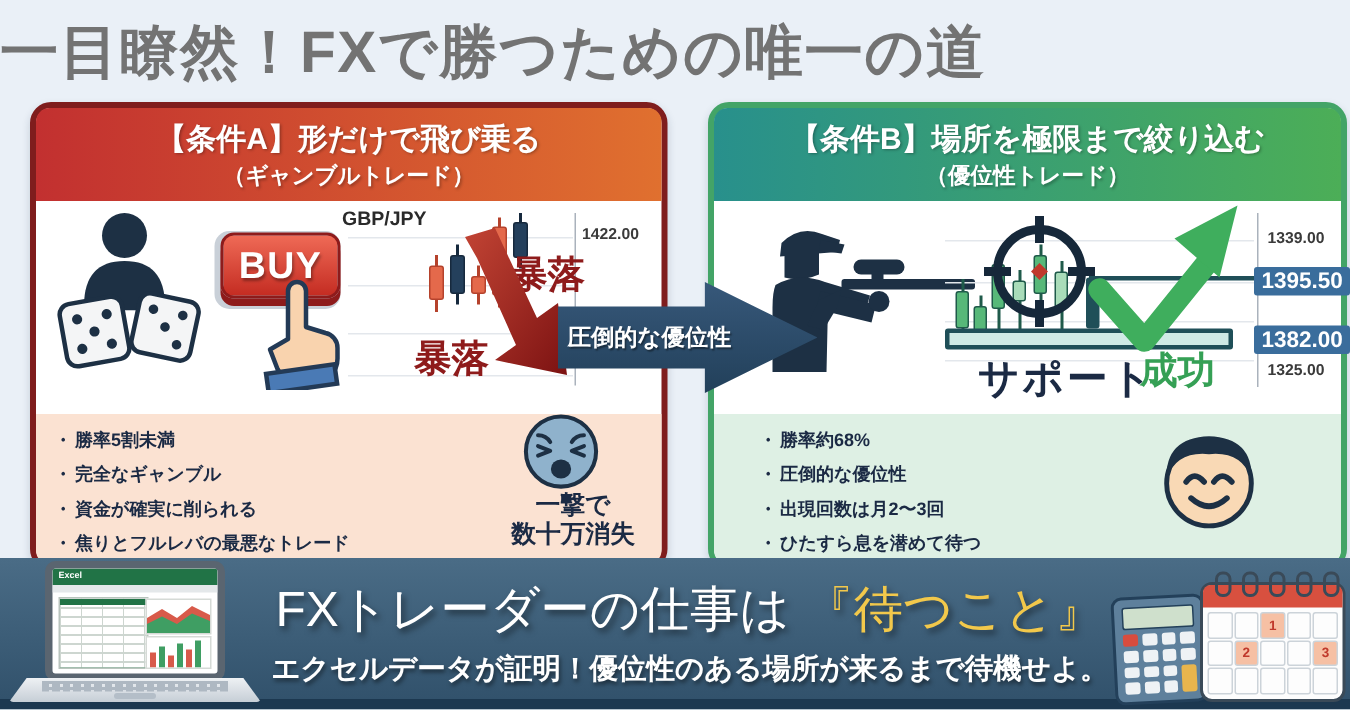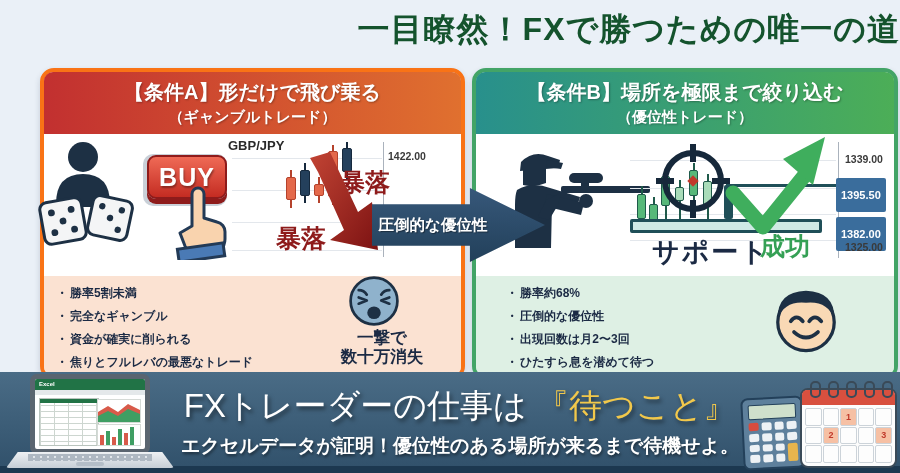--- a/index.html
+++ b/index.html
@@ -1,26 +1,26 @@
 <!DOCTYPE html>
 <html><head>
 <meta charset="utf-8">
 <style>
   html,body{margin:0;padding:0;background:#dfe7f0;}
   body{font-family:"Liberation Sans","DejaVu Sans",sans-serif;}
   .stage{position:relative;width:900px;height:473px;background:#eaf0f7;overflow:hidden;}
 
   
-  .main-title{position:absolute;left:0;top:8px;width:900px;text-align:right;
-    font-size:32px;font-weight:900;color:#14532d;letter-spacing:1px;}
+  .main-title{position:absolute;left:0;top:8px;width:900px;text-align:left;
+    font-size:39px;font-weight:900;color:#737373;letter-spacing:1px;}
 
   
   .panel{position:absolute;top:68px;height:304px;border-radius:14px;background:#fff;
     box-shadow:0 3px 6px rgba(30,50,80,.18);}
-  .panel-a{left:40px;width:417px;border:4px solid #f97316;}
+  .panel-a{left:20px;width:417px;border:4px solid #7f1d1d;}
   .panel-b{left:472px;width:418px;border:4px solid #43a467;}
   .panel-header{position:absolute;left:0;top:0;right:0;height:62px;border-radius:9px 9px 0 0;
     display:flex;flex-direction:column;align-items:center;justify-content:center;color:#fff;
     text-shadow:1px 1px 2px rgba(0,0,0,.3);}
   .panel-a .panel-header{background:linear-gradient(90deg,#c23030,#e0702f);}
   .panel-b .panel-header{background:linear-gradient(90deg,#28908c,#4cae57);}
   .ph1{font-size:20px;font-weight:900;}
   .ph2{font-size:15px;font-weight:800;margin-top:2px;}
   .panel-foot{position:absolute;left:0;right:0;bottom:0;height:100px;border-radius:0 0 9px 9px;}
   .panel-a .panel-foot{background:#fbe2d2;}
@@ -30,22 +30,22 @@
   .panel-b .bullets{left:30px;}
   .bullet::before{content:"・";margin-right:2px;}
 
   
   .gridline{position:absolute;height:1px;background:#e3e7ec;}
   .axisline{position:absolute;width:1px;background:#aab2bc;}
   .wick{position:absolute;width:2px;}
   .cbody{position:absolute;width:10px;border-radius:2px;box-sizing:border-box;}
   .pair-label{position:absolute;left:228px;top:138px;font-size:13px;font-weight:900;color:#2a2a2a;}
   .price-plain{position:absolute;font-size:10.5px;font-weight:700;color:#3a3a3a;}
-  .price-badge{position:absolute;font-size:11px;font-weight:700;color:#fff;background:#3a6d9c;
-    padding:11px 5px;border-radius:2px;}
+  .price-badge{position:absolute;font-size:15px;font-weight:700;color:#fff;background:#3a6d9c;
+    padding:1px 5px;border-radius:2px;}
   .crash{position:absolute;font-size:25px;font-weight:900;color:#8e1b1b;}
   .support-label{position:absolute;left:652px;top:234px;font-size:27px;font-weight:900;color:#1b2a44;letter-spacing:2px;}
   .success-label{position:absolute;left:760px;top:230px;font-size:25px;font-weight:900;color:#35a055;}
   .support-band{position:absolute;left:630px;top:219px;width:192px;height:14px;background:#cfeae5;
     border:3px solid #1f4f58;border-radius:2px;box-sizing:border-box;}
   .entry-line{position:absolute;left:726px;top:184px;width:112px;height:3px;background:#1f4f58;}
 
   
   .buy-base{position:absolute;left:143px;top:154px;width:84px;height:52px;background:#c9d0d8;border-radius:10px;}
   .buy-button{position:absolute;left:147px;top:155px;width:76px;height:40px;border-radius:9px;

